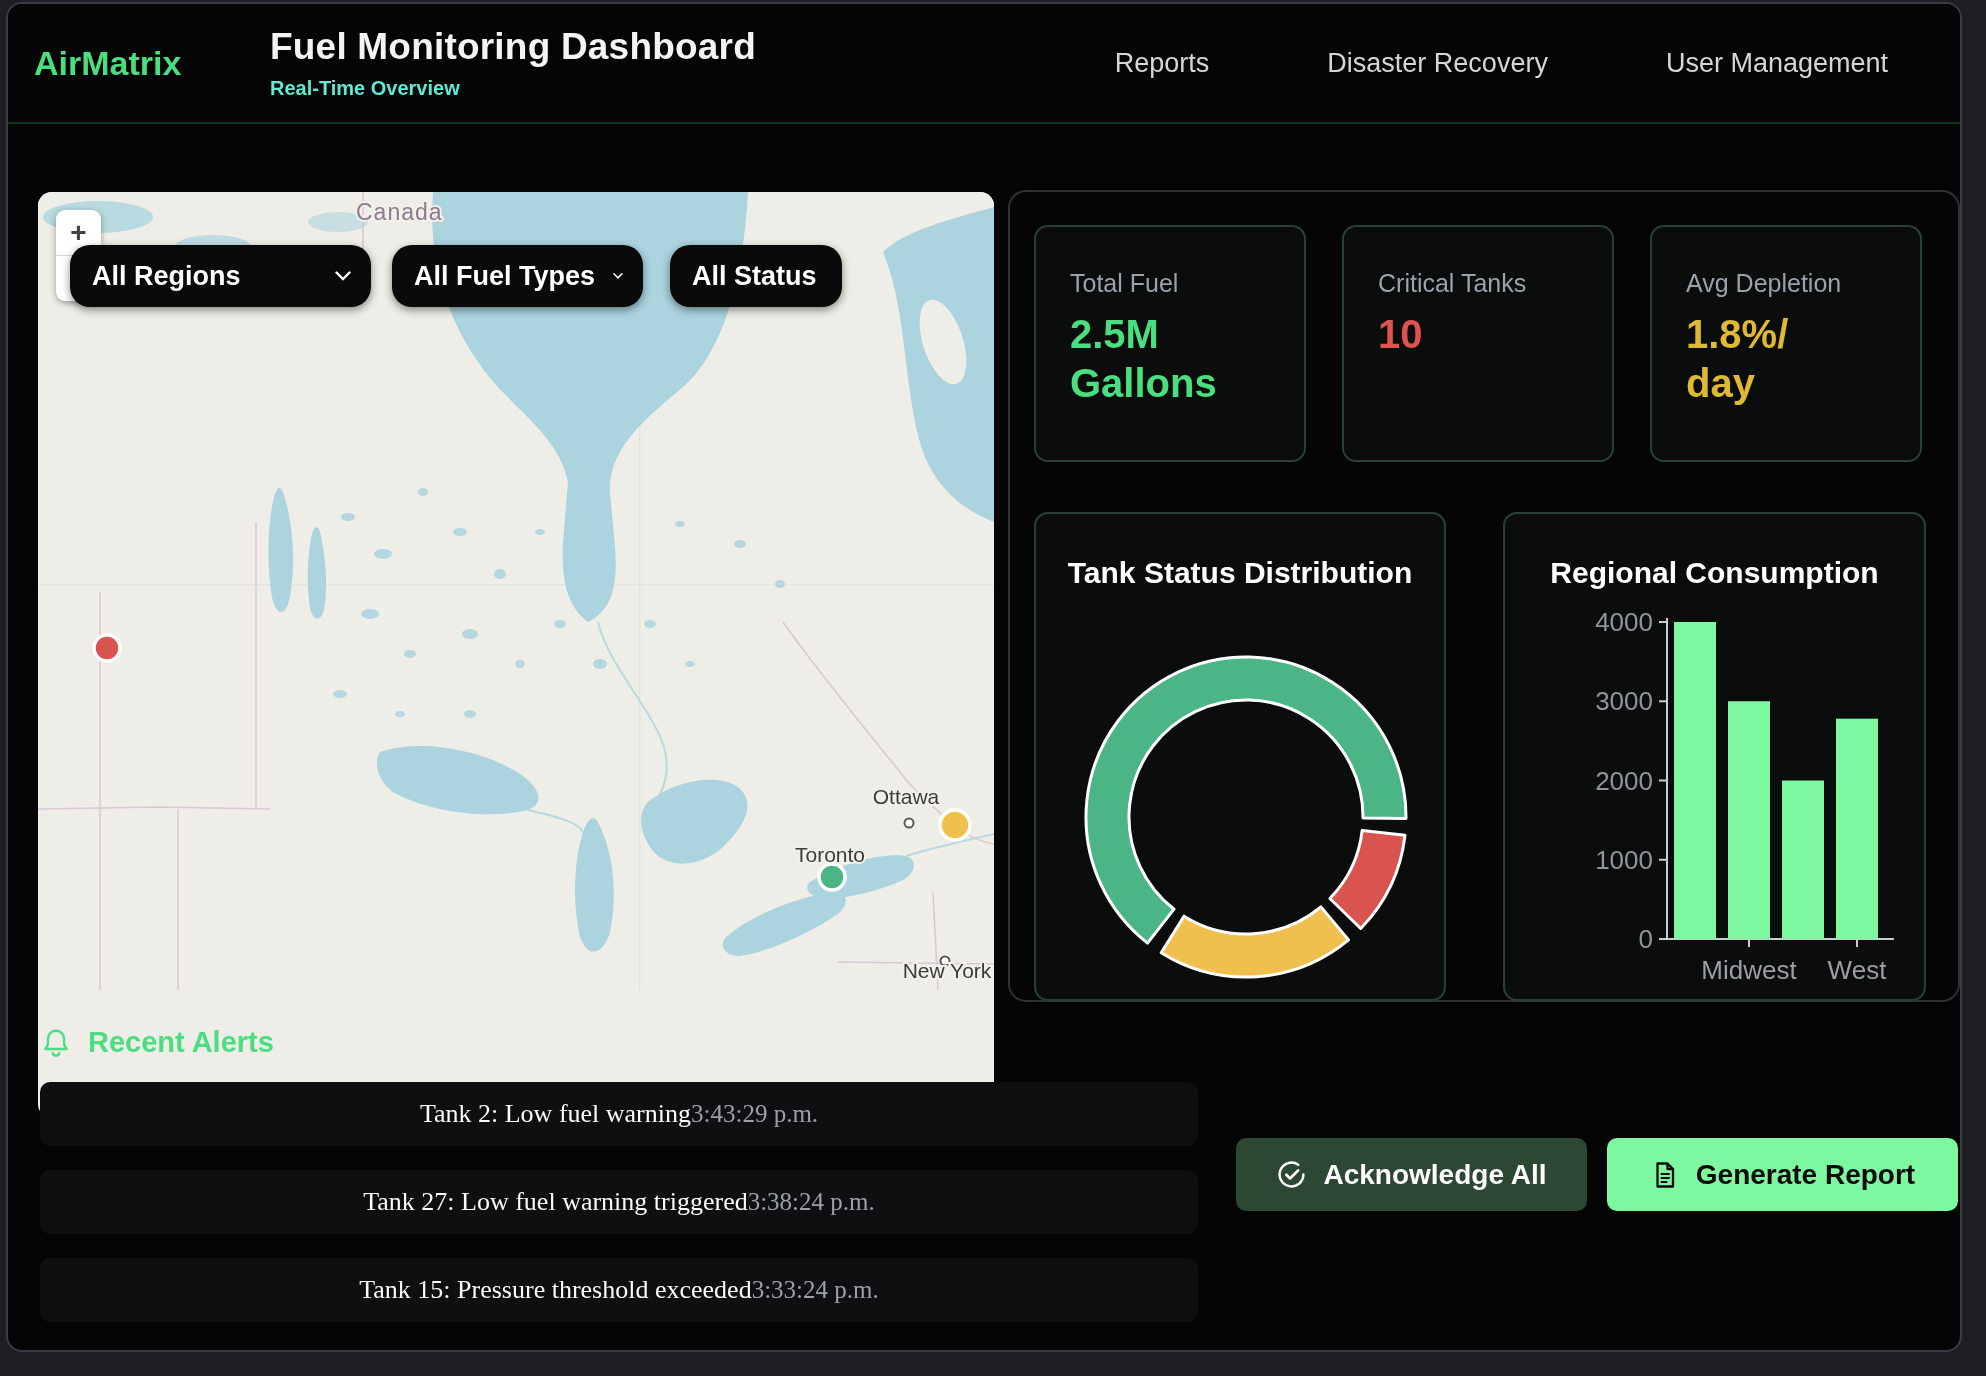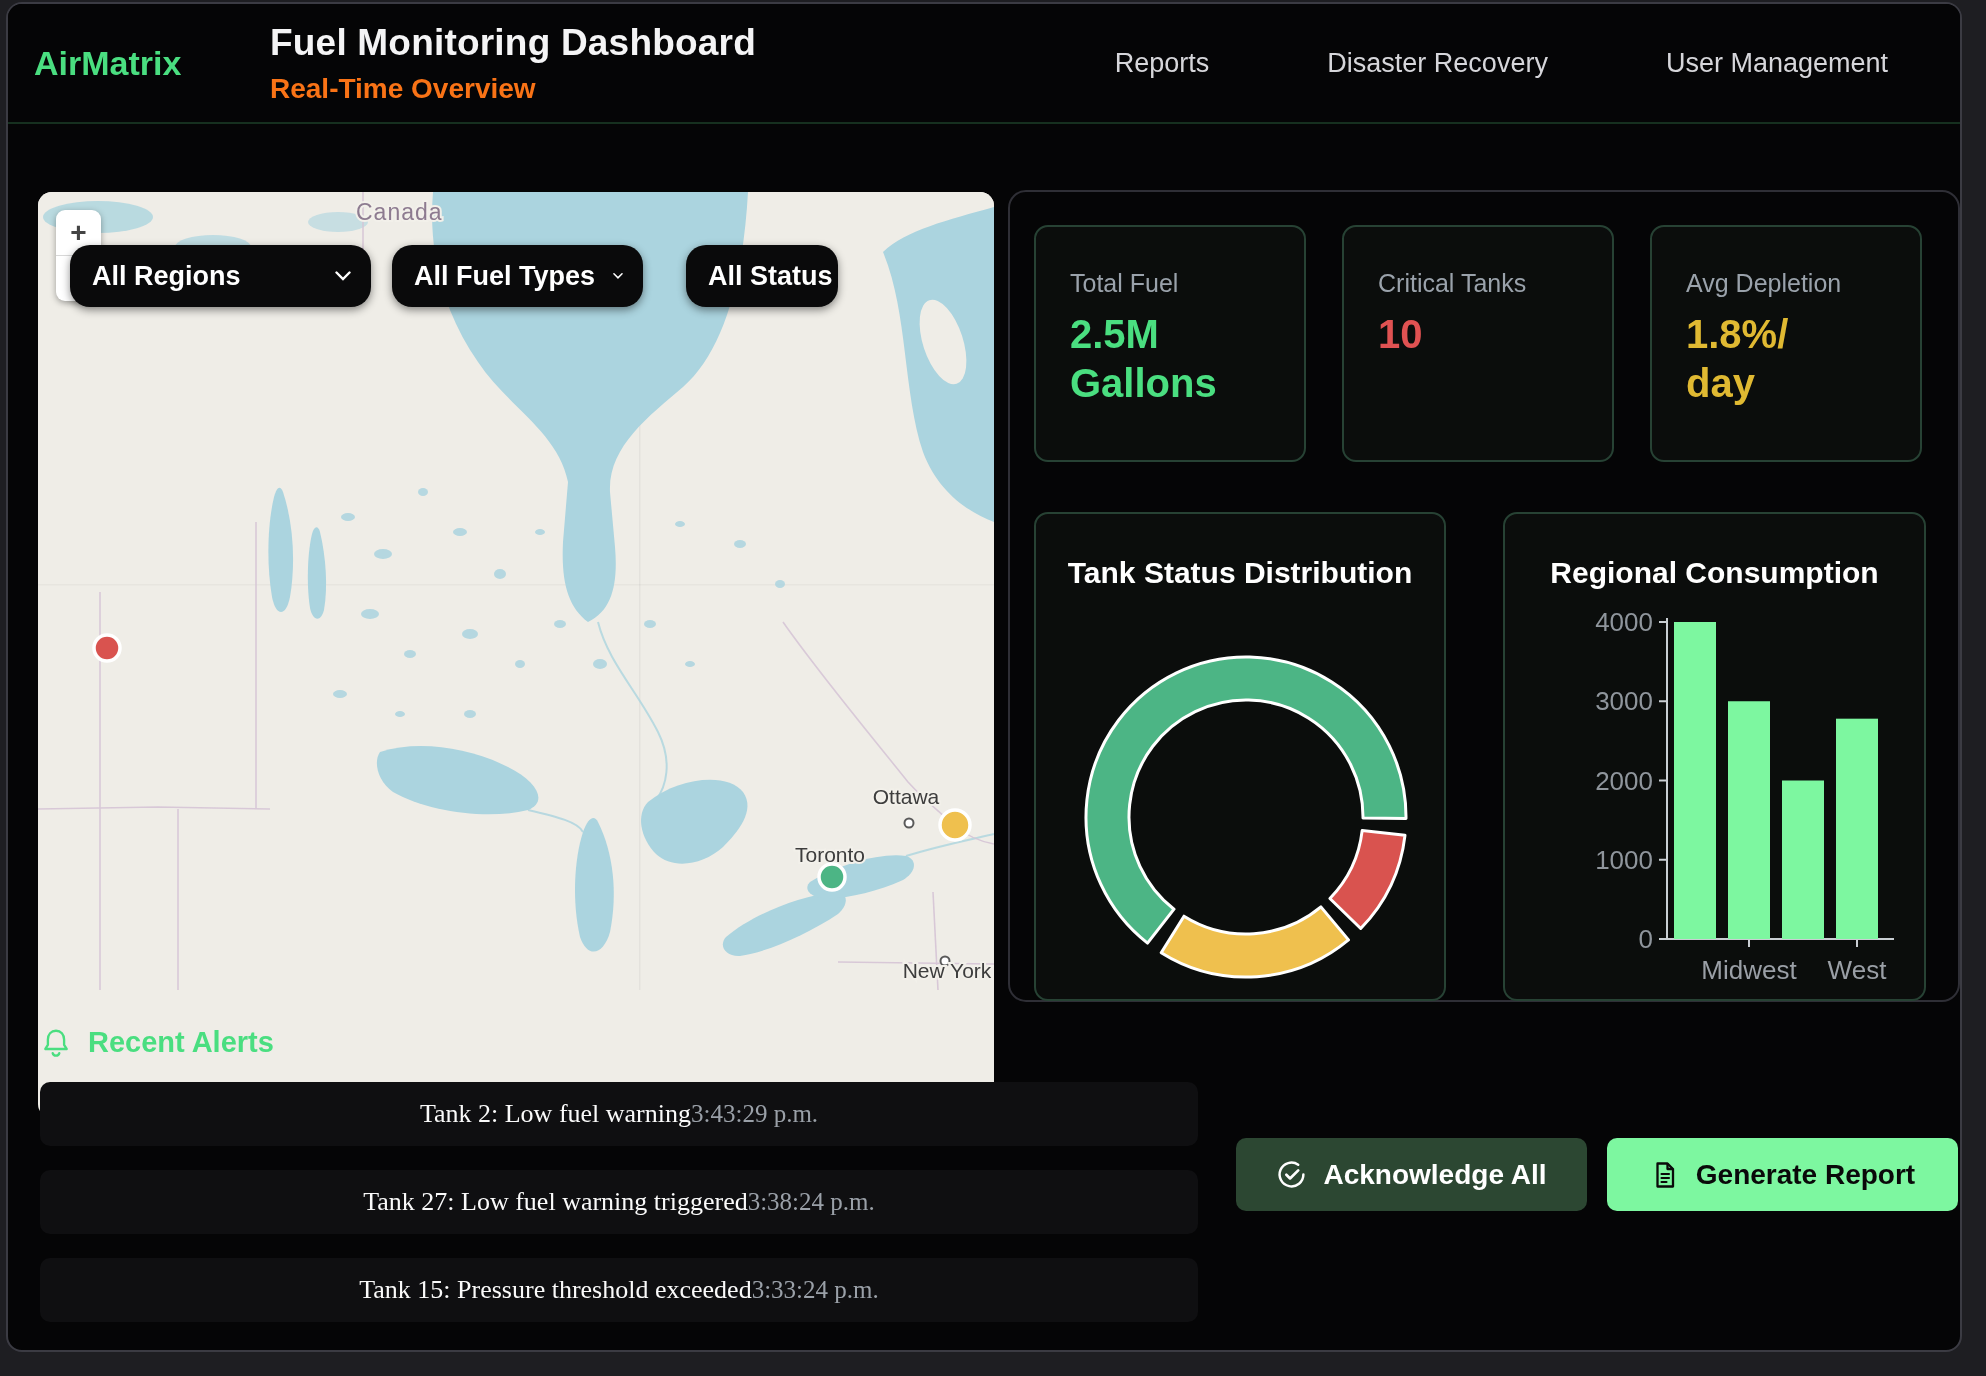--- a/index.html
+++ b/index.html
@@ -8,21 +8,21 @@
   #app { position:absolute; left:6px; top:2px; width:1956px; height:1350px;
          background:#050506; border:2px solid #3b3b43; border-radius:16px; overflow:hidden; }
 
   
   .header { position:absolute; left:0; top:0; width:100%; height:120px;
             display:flex; align-items:center; background:#050506;
             border-bottom:2px solid #16301f; z-index:20; }
   .brand { margin-left:26px; width:236px; font-size:34px; font-weight:bold; color:#4ade80; }
   .title-block { display:flex; flex-direction:column; gap:9px; }
   .page-title { font-size:37px; font-weight:bold; color:#f4f4f5; letter-spacing:.2px; }
-  .page-subtitle { font-size:28px; font-weight:600; color:#f97316; }
+  .page-subtitle { font-size:20px; font-weight:600; color:#5eead4; }
   .nav { margin-left:auto; margin-right:72px; display:flex; gap:118px; }
   .nav-item { font-size:27px; color:#d6d6da; cursor:pointer; white-space:nowrap; }
 
   
   .map-wrap { position:absolute; left:30px; top:188px; width:956px; height:926px;
               border-radius:14px; overflow:hidden; background:#efede7; }
   .map-filters { position:absolute; top:241px; left:0; z-index:6; }
   .filter { position:absolute; height:62px; background:#0a0a0b; border-radius:20px;
             display:flex; align-items:center; justify-content:space-between;
             padding:0 20px 0 22px; box-shadow:0 3px 8px rgba(0,0,0,.45); cursor:pointer; }
@@ -177,21 +177,21 @@
       <svg width="16" height="10" viewBox="0 0 16 10">
           <polyline points="1.5,1.5 8,8 14.5,1.5" fill="none" stroke="#fff" stroke-width="2.4" stroke-linecap="round"></polyline>
         </svg>
     </div>
     <div class="filter" style="left:384px; width:251px;">
       <span>All Fuel Types</span>
       <svg width="16" height="10" viewBox="0 0 16 10">
           <polyline points="1.5,1.5 8,8 14.5,1.5" fill="none" stroke="#fff" stroke-width="2.4" stroke-linecap="round"></polyline>
         </svg>
     </div>
-    <div class="filter" style="left:678px; width:152px;">
+    <div class="filter" style="left:662px; width:172px;">
       <span>All Status</span>
       <svg width="16" height="10" viewBox="0 0 16 10">
           <polyline points="1.5,1.5 8,8 14.5,1.5" fill="none" stroke="#fff" stroke-width="2.4" stroke-linecap="round"></polyline>
         </svg>
     </div>
   </div>
 
   <div class="panel">
     <div class="stat-card" style="left:24px;">
       <div class="stat-label">Total Fuel</div>

